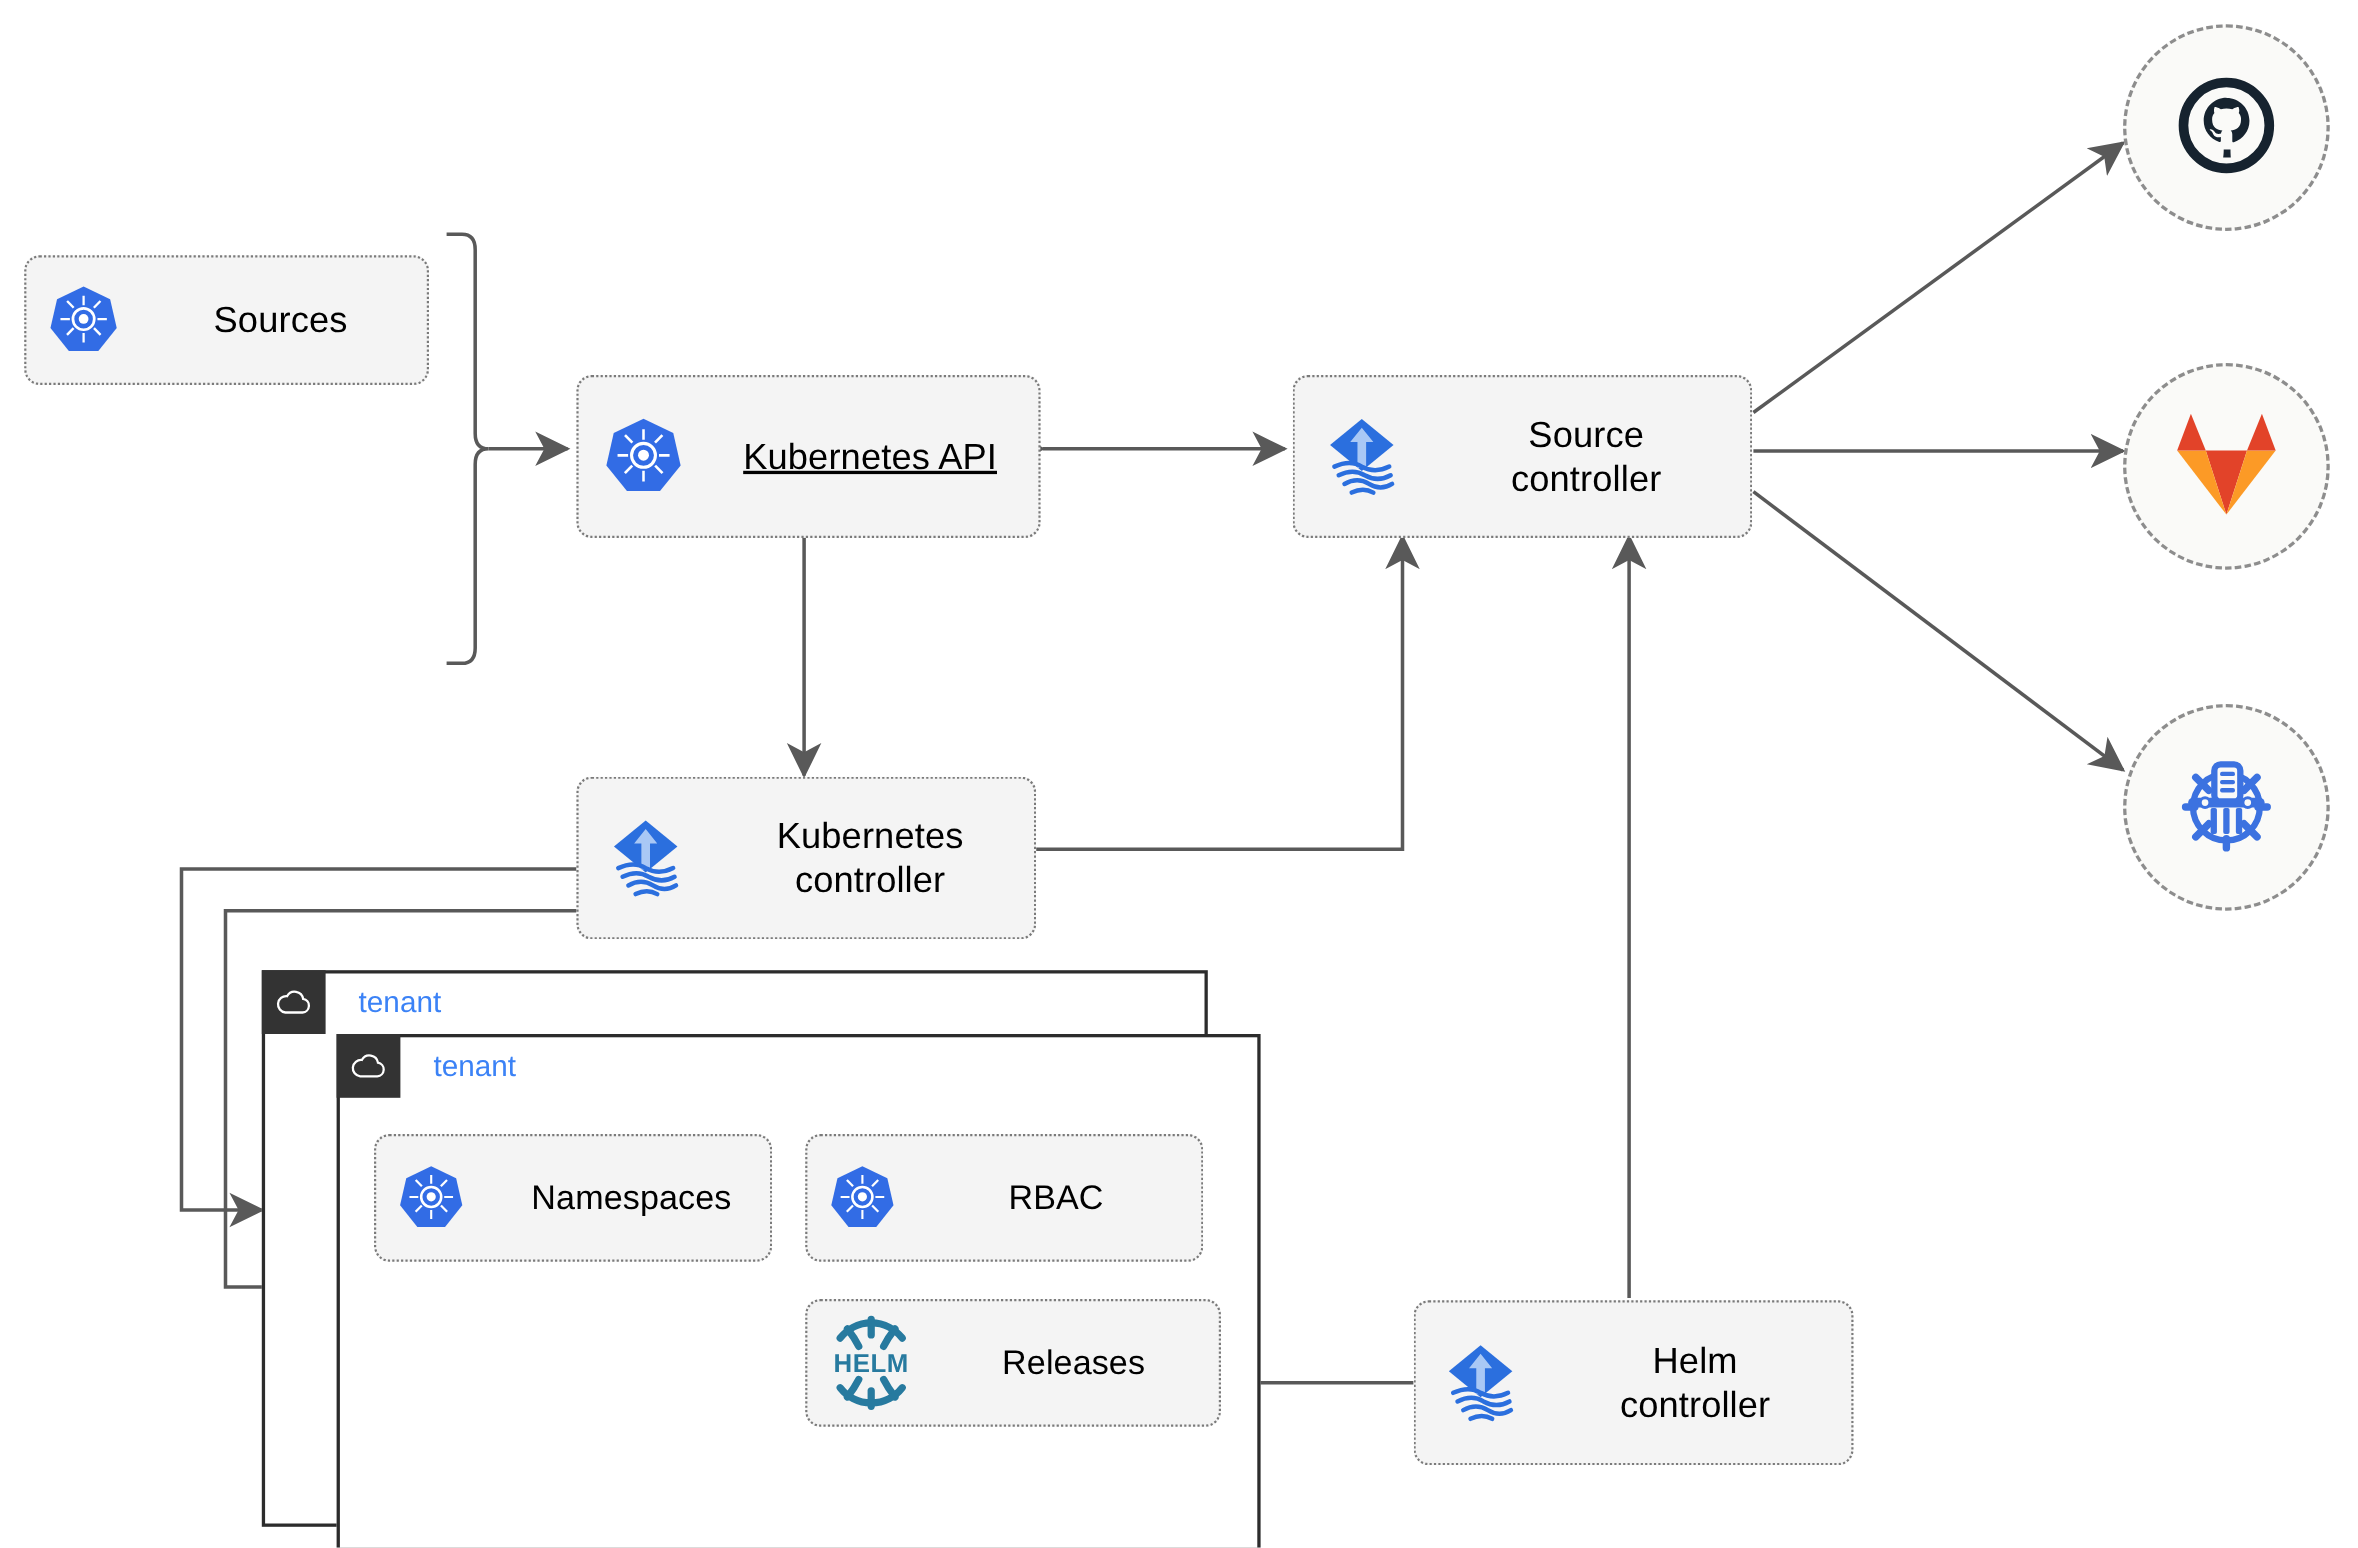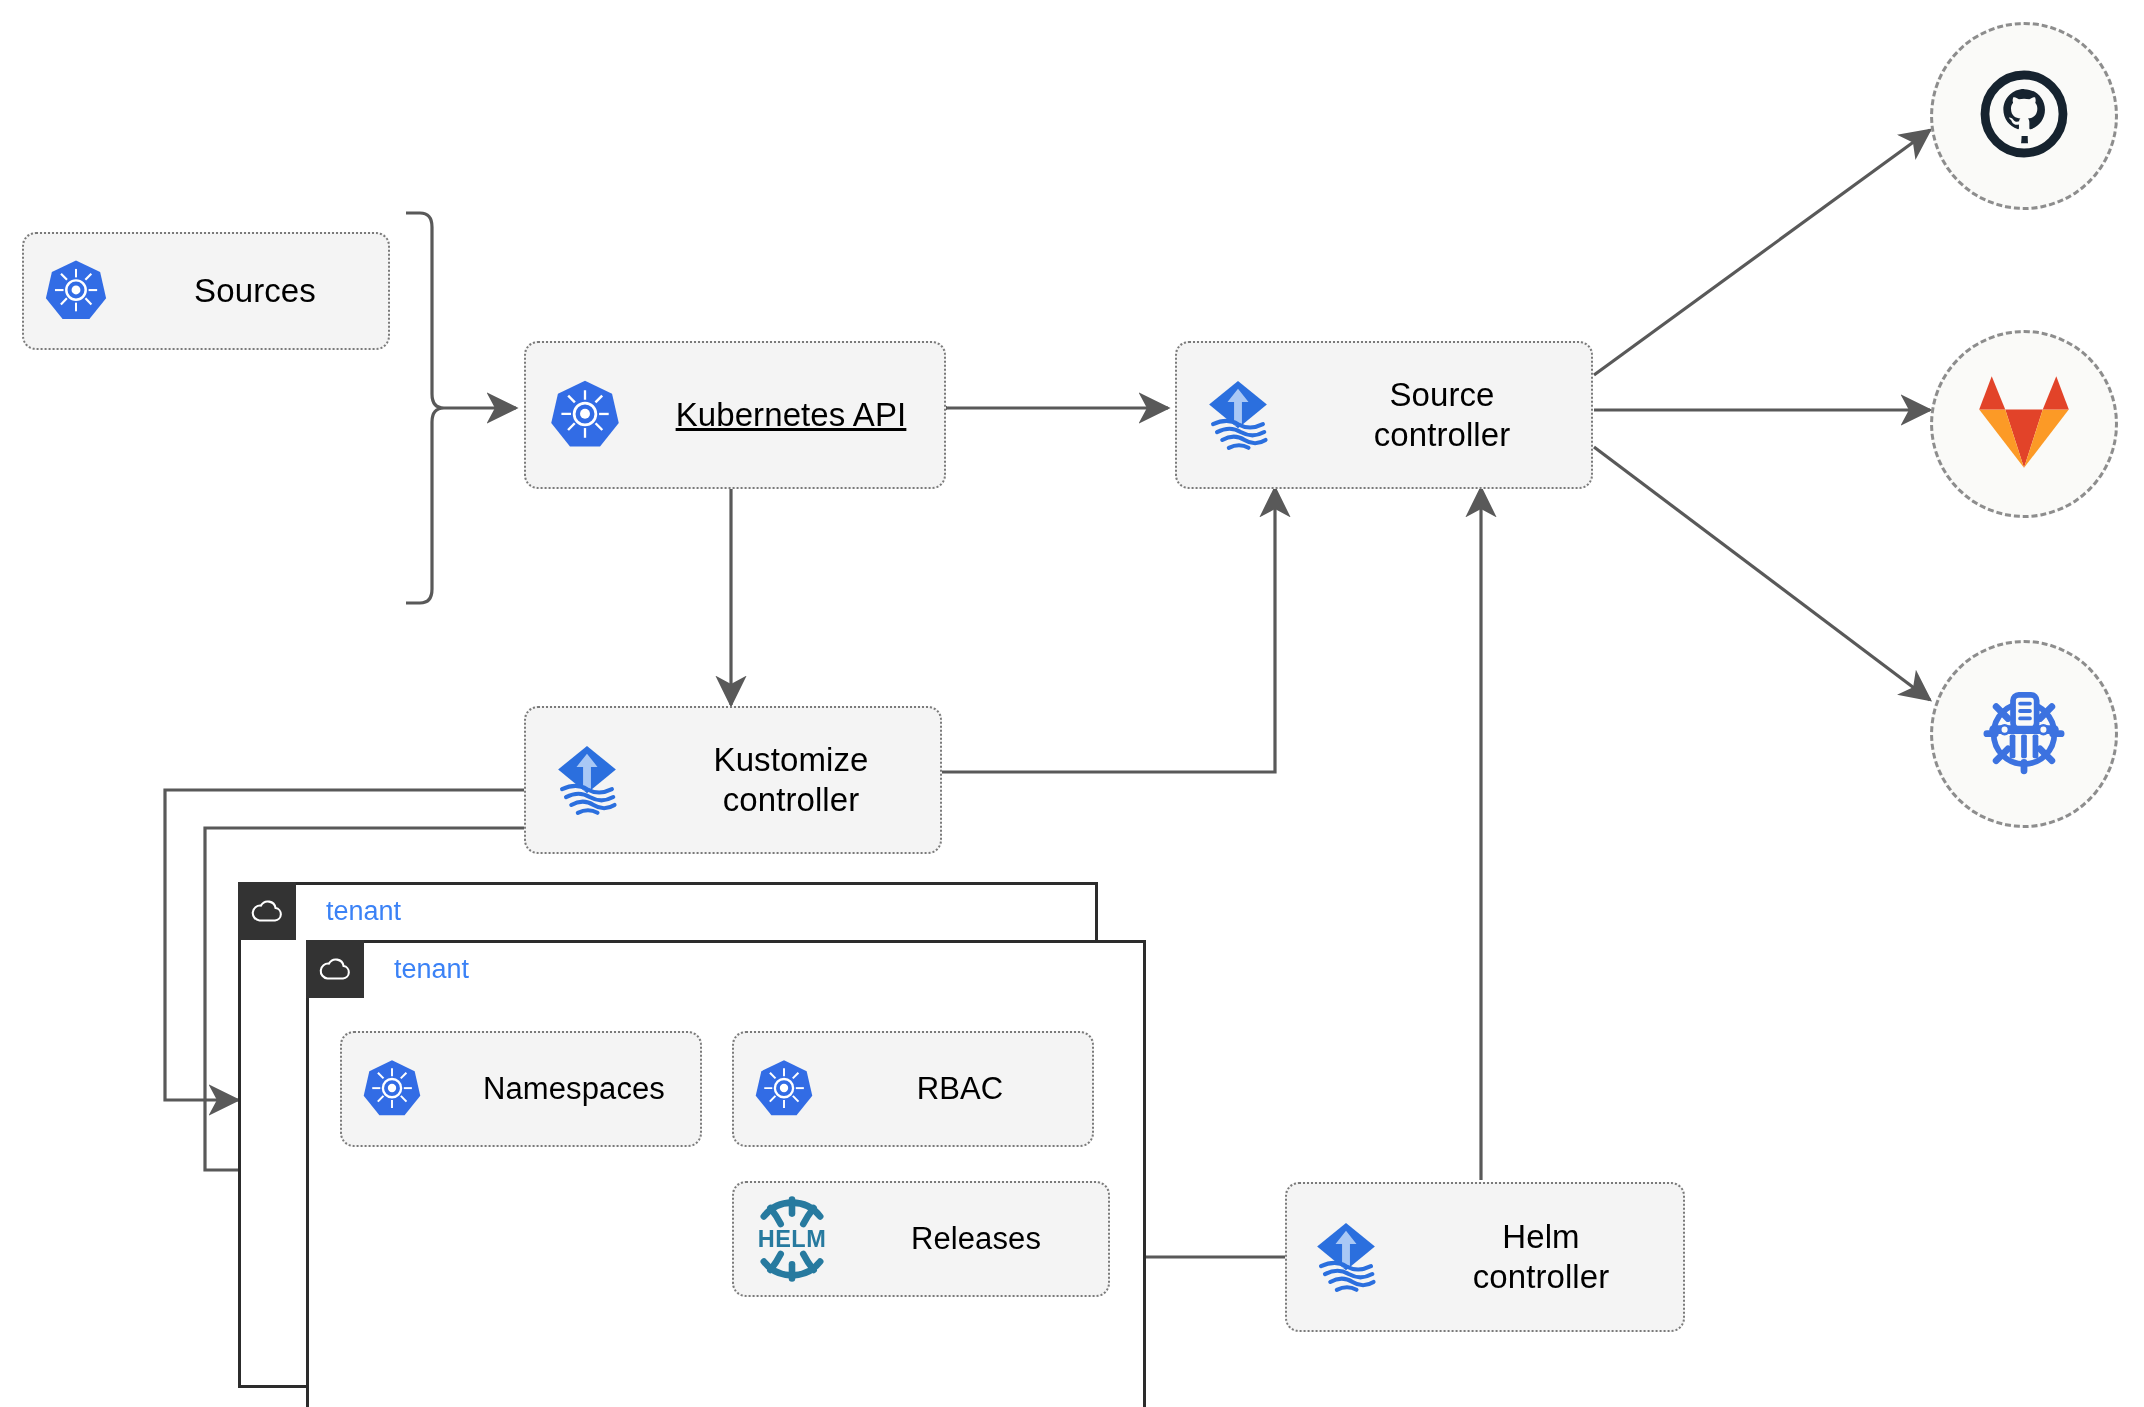--- a/index.html
+++ b/index.html
@@ -218,21 +218,21 @@
         <path fill="#A9C8F5" d="M32 12 40 22 35 22 35 40 29 40 29 22 24 22Z"></path>
         <g stroke="#2B6FDE" stroke-width="3.1" fill="none" stroke-linecap="round">
           <path d="M13 39 Q 24 34 32 39 Q 41 44 51 39"></path>
           <path d="M16 45 Q 26 40 34 45 Q 43 50 52 45"></path>
           <path d="M20 51 Q 29 46 37 51 Q 45 56 53 51"></path>
           <path d="M25 57 Q 33 53 40 57"></path>
         </g>
       </svg>
     </span>
     <span class="lbl t-lg">
-      <span>Kustomize</span><br>
+      <span>Kubernetes</span><br>
       <span>controller</span>
     </span>
   </div>
 
   <div class="node" style="left:1285px; top:1182px; width:400px; height:150px;">
     <span class="ico" style="width:118px;">
       <svg width="84" height="84" viewBox="0 0 64 64" aria-hidden="true">
         <path fill="#2B6FDE" d="M32 6 54 24 32 42 10 24Z"></path>
         <path fill="#A9C8F5" d="M32 12 40 22 35 22 35 40 29 40 29 22 24 22Z"></path>
         <g stroke="#2B6FDE" stroke-width="3.1" fill="none" stroke-linecap="round">

